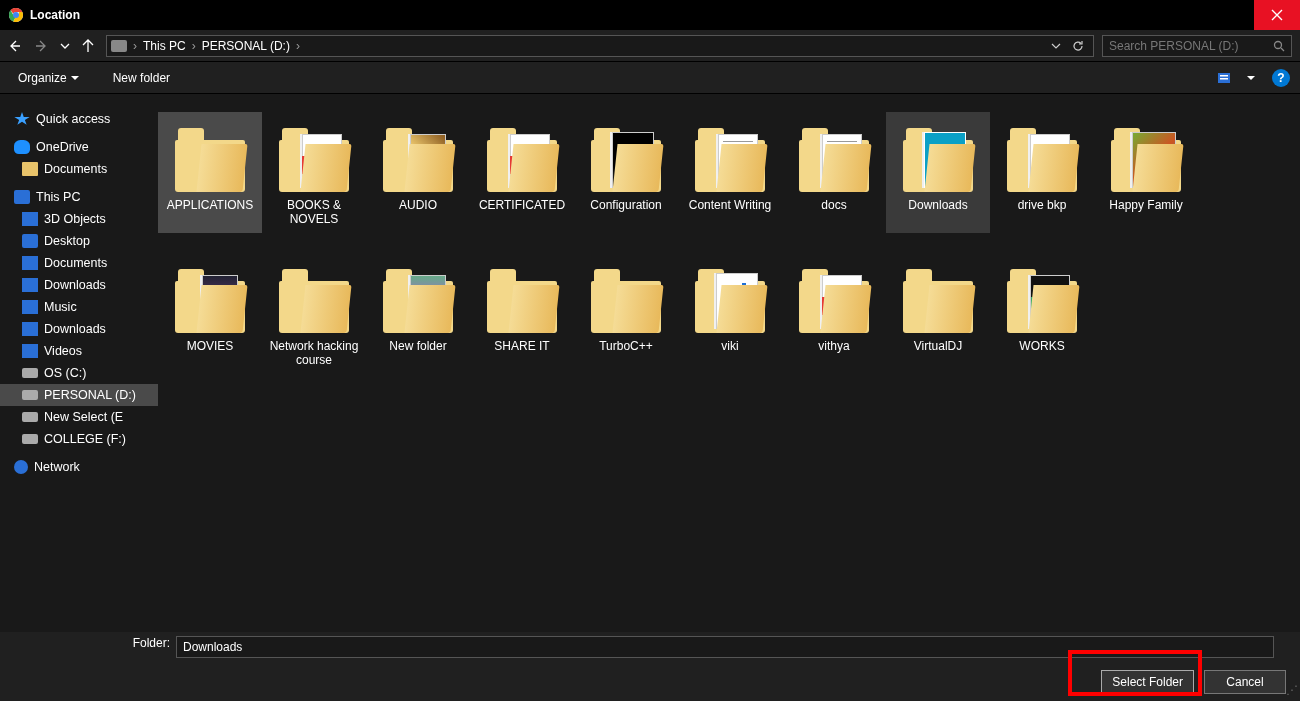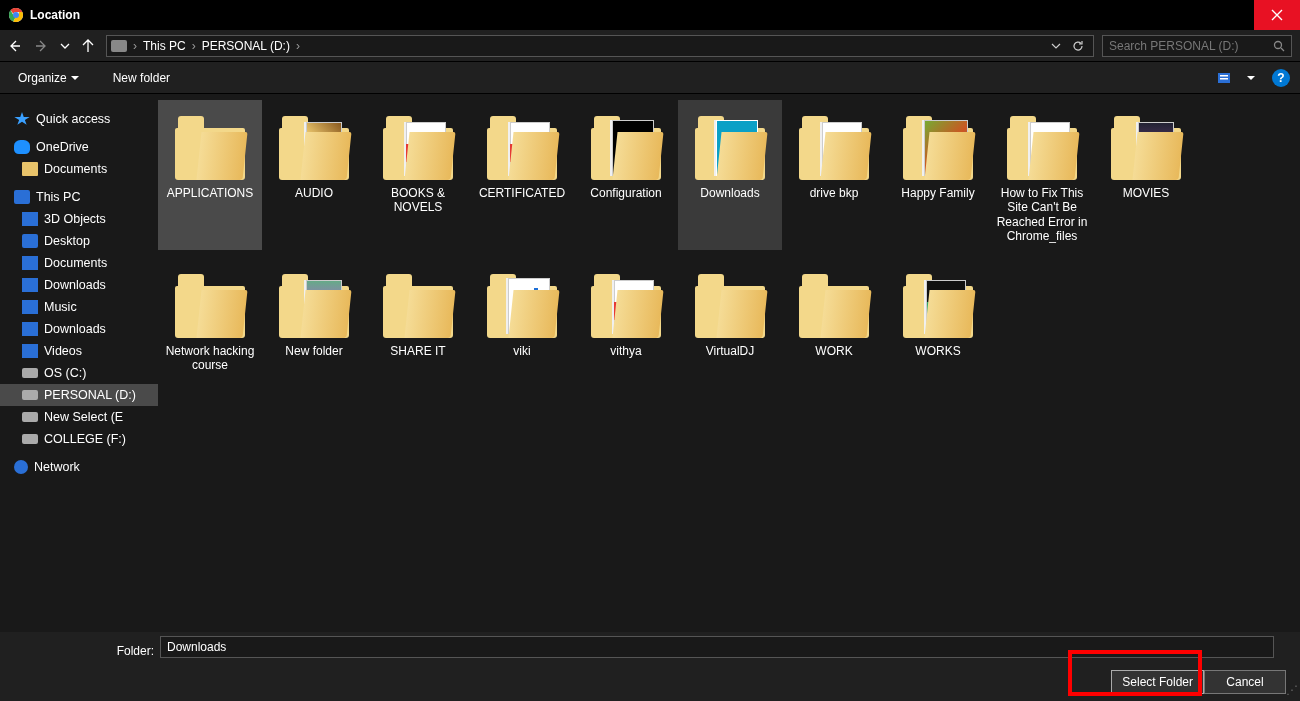--- a/index.html
+++ b/index.html
@@ -98,21 +98,21 @@
 
   
   .content {
     flex: 1; background: #191919; overflow-y: auto; padding: 6px 0 0 0;
   }
   .grid {
     display: flex; flex-wrap: wrap; align-content: flex-start;
   }
   .item {
     width: 104px; display:flex; flex-direction:column; align-items:center;
-    padding: 4px 2px 6px 2px; margin: 0 0 8px 0;
+    padding: 4px 2px 6px 2px; margin: 12px 0 8px 0;
   }
   .item.sel-primary { background: #4a4a4a; }
   .item.sel-secondary { background: #3a3a3a; }
   .thumb {
     width: 80px; height: 80px; position: relative; margin-bottom: 2px;
     display:flex; align-items:flex-end; justify-content:center;
   }
   .folder-back {
     position:absolute; bottom:4px; width: 70px; height: 52px;
     background: #F3D88A; border-radius: 2px 2px 3px 3px;
@@ -134,30 +134,30 @@
     color: #fff; font-size: 12px; text-align: center; line-height: 1.2;
     max-width: 100px; word-wrap: break-word; min-height: 15px;
   }
 
   
   .bottom {
     height: 69px; background: #202020; color: #fff; font-size: 12px;
     display:flex; flex-direction:column;
   }
   .folder-row {
-    display:flex; align-items:flex-end; height: 30px; padding: 4px 26px 4px 0;
+    display:flex; align-items:flex-start; height: 30px; padding: 4px 26px 4px 0; margin-left: 16px;
   }
   .folder-row .lbl { width: 160px; text-align: right; padding-right: 6px; }
   .folder-row input {
     flex: 1; height: 22px; background: #191919; border: 1px solid #555;
     color: #fff; padding: 0 6px; font-size: 12px; outline:none;
   }
   .btn-row {
     flex:1; display:flex; align-items:center; justify-content:flex-end;
-    padding-right: 14px;
+    gap: 10px; padding-right: 14px;
   }
   .btn {
     min-width: 82px; height: 24px; background: #333; border: 1px solid #777;
     color: #fff; font-size: 12px; display:flex; align-items:center;
     justify-content:center; padding: 0 10px;
   }
   .btn.primary { border: 1px solid #aaa; }
   .highlight-box {
     position: absolute; border: 4px solid #FF0000; pointer-events:none;
   }
@@ -349,53 +349,83 @@
             <div class="folder-tab"></div>
             <div class="folder-back"></div>
             <div class="folder-front"></div>
           </div>
           <div class="label">APPLICATIONS</div>
         </div>
         <div class="item">
           <div class="thumb">
             <div class="folder-tab"></div>
             <div class="folder-back"></div>
-            <div class="paper" style="bottom:8px; right:12px; width:36px; height:54px; background:linear-gradient(45deg,#c59b3a,#e8c36a,#8a5a20);"></div>
-            <div class="folder-front"></div>
-          </div>
-          <div class="label">AUDIO</div>
-        </div>
-        <div class="item">
-          <div class="thumb">
-            <div class="folder-tab"></div>
-            <div class="folder-back"></div>
             <div class="paper" style="bottom:8px; right:12px; width:40px; height:54px;"></div>
             <div style="position:absolute; bottom:22px; right:12px; width:40px; height:18px; background:#E53935; color:#fff; font-size:10px; font-weight:bold; display:flex; align-items:center; justify-content:center;">PDF</div>
             <div class="folder-front"></div>
           </div>
           <div class="label">BOOKS &amp; NOVELS</div>
         </div>
         <div class="item">
           <div class="thumb">
             <div class="folder-tab"></div>
             <div class="folder-back"></div>
+            <div class="paper" style="bottom:8px; right:12px; width:36px; height:54px; background:linear-gradient(45deg,#c59b3a,#e8c36a,#8a5a20);"></div>
+            <div class="folder-front"></div>
+          </div>
+          <div class="label">AUDIO</div>
+        </div>
+        <div class="item">
+          <div class="thumb">
+            <div class="folder-tab"></div>
+            <div class="folder-back"></div>
             <div class="paper" style="bottom:8px; right:12px; width:40px; height:54px;"></div>
             <div style="position:absolute; bottom:22px; right:12px; width:40px; height:18px; background:#E53935; color:#fff; font-size:10px; font-weight:bold; display:flex; align-items:center; justify-content:center;">PDF</div>
             <div class="folder-front"></div>
           </div>
           <div class="label">CERTIFICATED</div>
         </div>
         <div class="item">
           <div class="thumb">
             <div class="folder-tab"></div>
             <div class="folder-back"></div>
             <div class="paper" style="bottom:8px; right:12px; width:42px; height:56px; background:linear-gradient(#000 60%,#333);"></div>
             <div class="folder-front"></div>
           </div>
           <div class="label">Configuration</div>
+        </div>
+        <div class="item">
+          <div class="thumb">
+            <div class="folder-tab"></div>
+            <div class="folder-back"></div>
+            <div class="paper" style="bottom:8px; right:12px; width:40px; height:54px;">
+              <div style="margin:6px 4px;border-top:1px solid #999;height:2px"></div>
+              <div style="margin:2px 4px;border-top:1px solid #999;height:2px"></div>
+              <div style="margin:2px 4px;border-top:1px solid #999;height:2px"></div>
+              <div style="margin:2px 4px;border-top:1px solid #999;height:2px"></div>
+              <div style="margin:2px 4px;border-top:1px solid #999;height:2px"></div>
+            </div>
+            <div class="folder-front"></div>
+          </div>
+          <div class="label">Content Writing</div>
+        </div>
+        <div class="item">
+          <div class="thumb">
+            <div class="folder-tab"></div>
+            <div class="folder-back"></div>
+            <div class="paper" style="bottom:8px; right:12px; width:40px; height:54px;">
+              <div style="margin:6px 4px;border-top:1px solid #999;height:2px"></div>
+              <div style="margin:2px 4px;border-top:1px solid #999;height:2px"></div>
+              <div style="margin:2px 4px;border-top:1px solid #999;height:2px"></div>
+              <div style="margin:2px 4px;border-top:1px solid #999;height:2px"></div>
+              <div style="margin:2px 4px;border-top:1px solid #999;height:2px"></div>
+            </div>
+            <div class="folder-front"></div>
+          </div>
+          <div class="label">docs</div>
         </div>
         <div class="item sel-secondary">
           <div class="thumb">
             <div class="folder-tab"></div>
             <div class="folder-back"></div>
             <div class="paper" style="bottom:8px; right:12px; width:42px; height:56px; background:#0aa0c6; border-color:#fff;">
               <div style="position:absolute;top:50%;left:50%;transform:translate(-50%,-50%);width:16px;height:16px;border:2px solid #fff;border-radius:50%"></div>
             </div>
             <div class="folder-front"></div>
           </div>
@@ -420,30 +450,20 @@
             <div class="folder-back"></div>
             <div class="paper" style="bottom:8px; right:10px; width:44px; height:56px; background:linear-gradient(135deg,#7a3,#c52,#28c);"></div>
             <div class="folder-front"></div>
           </div>
           <div class="label">Happy Family</div>
         </div>
         <div class="item">
           <div class="thumb">
             <div class="folder-tab"></div>
             <div class="folder-back"></div>
-            <div class="paper" style="bottom:8px; right:12px; width:40px; height:54px;"></div>
-            <div style="position:absolute;bottom:14px;right:12px;width:34px;height:34px;border-radius:50%;background:conic-gradient(#f6e27a,#e8b95b,#f6e27a,#d6a94b,#f6e27a);border:1px solid #ccc;"></div>
-            <div class="folder-front"></div>
-          </div>
-          <div class="label">How to Fix This Site Can't Be Reached Error in Chrome_files</div>
-        </div>
-        <div class="item">
-          <div class="thumb">
-            <div class="folder-tab"></div>
-            <div class="folder-back"></div>
             <div class="paper" style="bottom:8px; right:12px; width:36px; height:54px; background:linear-gradient(#223,#5a3a6a,#a66);"></div>
             <div class="folder-front"></div>
           </div>
           <div class="label">MOVIES</div>
         </div>
         <div class="item">
           <div class="thumb">
             <div class="folder-tab"></div>
             <div class="folder-back"></div>
             <div class="folder-front"></div>
@@ -459,20 +479,29 @@
           </div>
           <div class="label">New folder</div>
         </div>
         <div class="item">
           <div class="thumb">
             <div class="folder-tab"></div>
             <div class="folder-back"></div>
             <div class="folder-front"></div>
           </div>
           <div class="label">SHARE IT</div>
+        </div>
+        <div class="item">
+          <div class="thumb">
+            <div class="folder-tab"></div>
+            <div class="folder-back"></div>
+            <div class="paper" style="bottom:8px; right:18px; width:26px; height:34px;"></div>
+            <div class="folder-front"></div>
+          </div>
+          <div class="label">TurboC++</div>
         </div>
         <div class="item">
           <div class="thumb">
             <div class="folder-tab"></div>
             <div class="folder-back"></div>
             <div class="paper" style="bottom:8px; right:12px; width:42px; height:56px;"></div>
             <svg style="position:absolute; bottom:16px; right:16px;" width="34" height="42" viewBox="0 0 34 42">
               <path d="M26 4 V30 a7 7 0 1 1 -4 -6 V4 Z" fill="#1e6fd6"></path>
             </svg>
             <div class="folder-front"></div>
@@ -494,31 +523,20 @@
             <div class="folder-tab"></div>
             <div class="folder-back"></div>
             <div class="folder-front"></div>
           </div>
           <div class="label">VirtualDJ</div>
         </div>
         <div class="item">
           <div class="thumb">
             <div class="folder-tab"></div>
             <div class="folder-back"></div>
-            <div class="paper" style="bottom:8px; right:14px; width:30px; height:40px;">
-              <div style="position:absolute;top:4px;right:0;width:14px;height:10px;background:#E53935;"></div>
-            </div>
-            <div class="folder-front"></div>
-          </div>
-          <div class="label">WORK</div>
-        </div>
-        <div class="item">
-          <div class="thumb">
-            <div class="folder-tab"></div>
-            <div class="folder-back"></div>
             <div class="paper" style="bottom:8px; right:12px; width:40px; height:54px; background:linear-gradient(#111 40%,#3a6 40% 70%,#27a 70%);"></div>
             <div class="folder-front"></div>
           </div>
           <div class="label">WORKS</div>
         </div>
       </div>
   </div>
 </div>
 
 <div class="bottom" style="position:relative">

